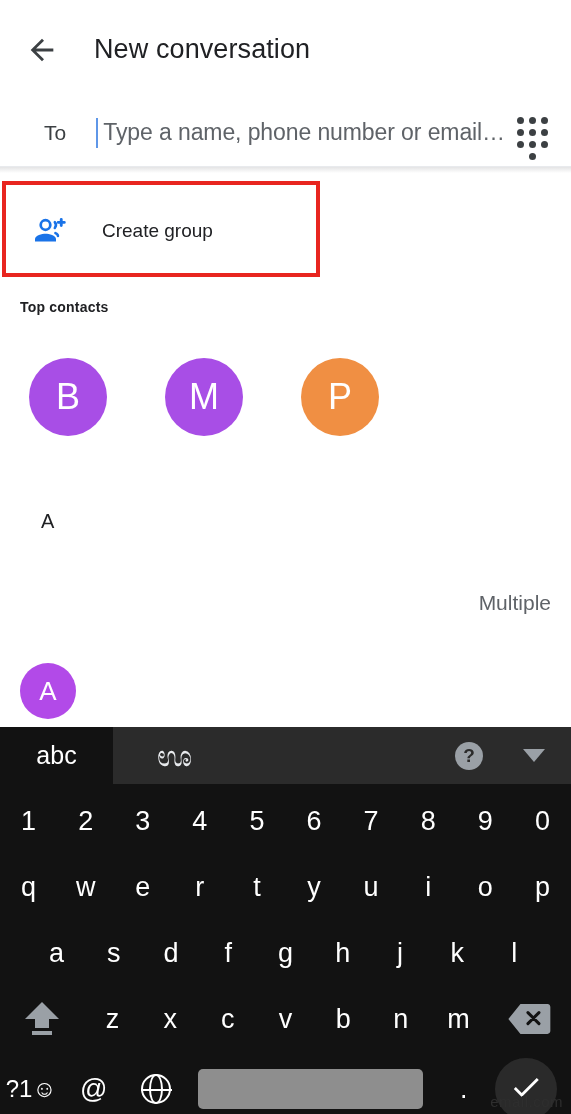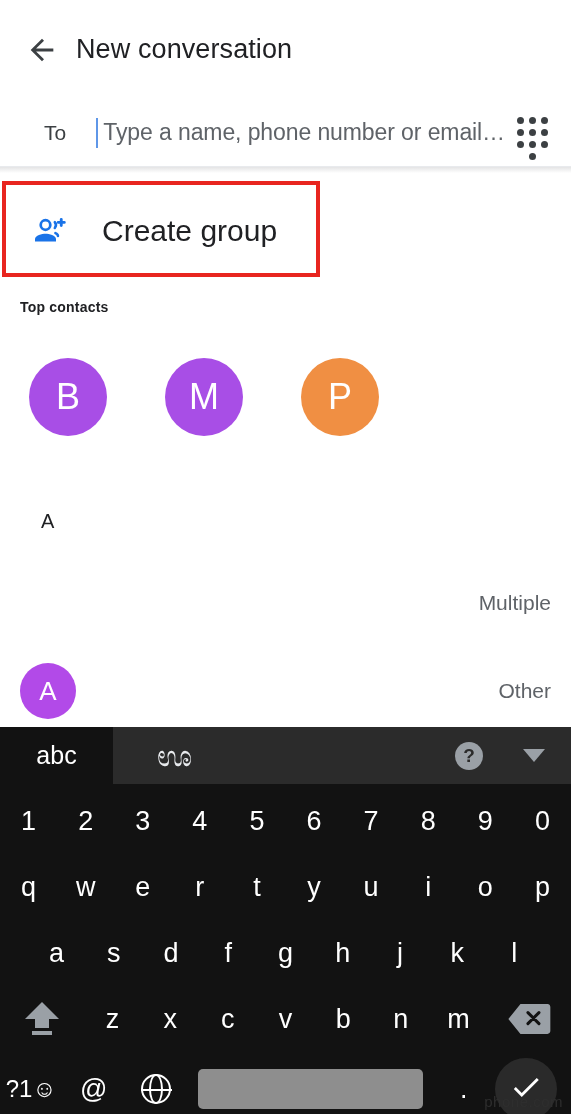--- a/index.html
+++ b/index.html
@@ -41,21 +41,21 @@
     margin-left: 14px;
     display: flex;
     align-items: center;
     justify-content: center;
     cursor: pointer;
   }
   .back-btn svg { display:block; }
   .appbar-title {
     font-size: 27px;
     color: #202124;
-    margin-left: 6px;
+    margin-left: 24px;
     letter-spacing: 0.1px;
     white-space: nowrap;
   }
 
   
   .to-row {
     position: absolute;
     left: 0; top: 99px;
     width: 571px;
     height: 68px;
@@ -142,21 +142,21 @@
   }
   .cg-icon {
     width: 60px;
     margin-left: 20px;
     display: flex;
     align-items: center;
     justify-content: center;
     flex: 0 0 auto;
   }
   .cg-label {
-    font-size: 30px;
+    font-size: 19px;
     color: #202124;
     margin-left: 22px;
   }
 
   
   .annotation-box {
     position: absolute;
     left: 2px;
     top: 181px;
     width: 318px;
@@ -511,24 +511,20 @@
     <div class="cr-avatar-slot"></div>
     <div class="cr-text">
       <span class="cr-name"></span>
       <span class="cr-sub">Multiple</span>
     </div>
   </div>
 
   <div class="contact-row r2">
     <div class="cr-avatar-slot">
       <div class="avatar-sm" style="background:#b24ae8">A</div>
-    </div>
-    <div class="cr-text">
-      <span class="cr-name"></span>
-      <span class="cr-sub">Other</span>
     </div>
   </div>
 
 </div>
 
 <div class="keyboard">
 
   <div class="kb-toolbar">
     <div class="kb-tab">abc</div>
     <div class="kb-toolbar-rest">
@@ -618,14 +614,14 @@
       <div class="enter-key">
         <span>
           <svg width="34" height="34" viewBox="0 0 24 24" aria-hidden="true">
             <path d="M9 16.2L4.8 12l-1.4 1.4L9 19 21 7l-1.4-1.4L9 16.2z" fill="#ffffff"></path>
           </svg>
         </span>
       </div>
     </div>
   </div>
 
-  <div class="watermark">phone.com</div>
+  <div class="watermark">email.com</div>
 </div>
 
 </body></html>

